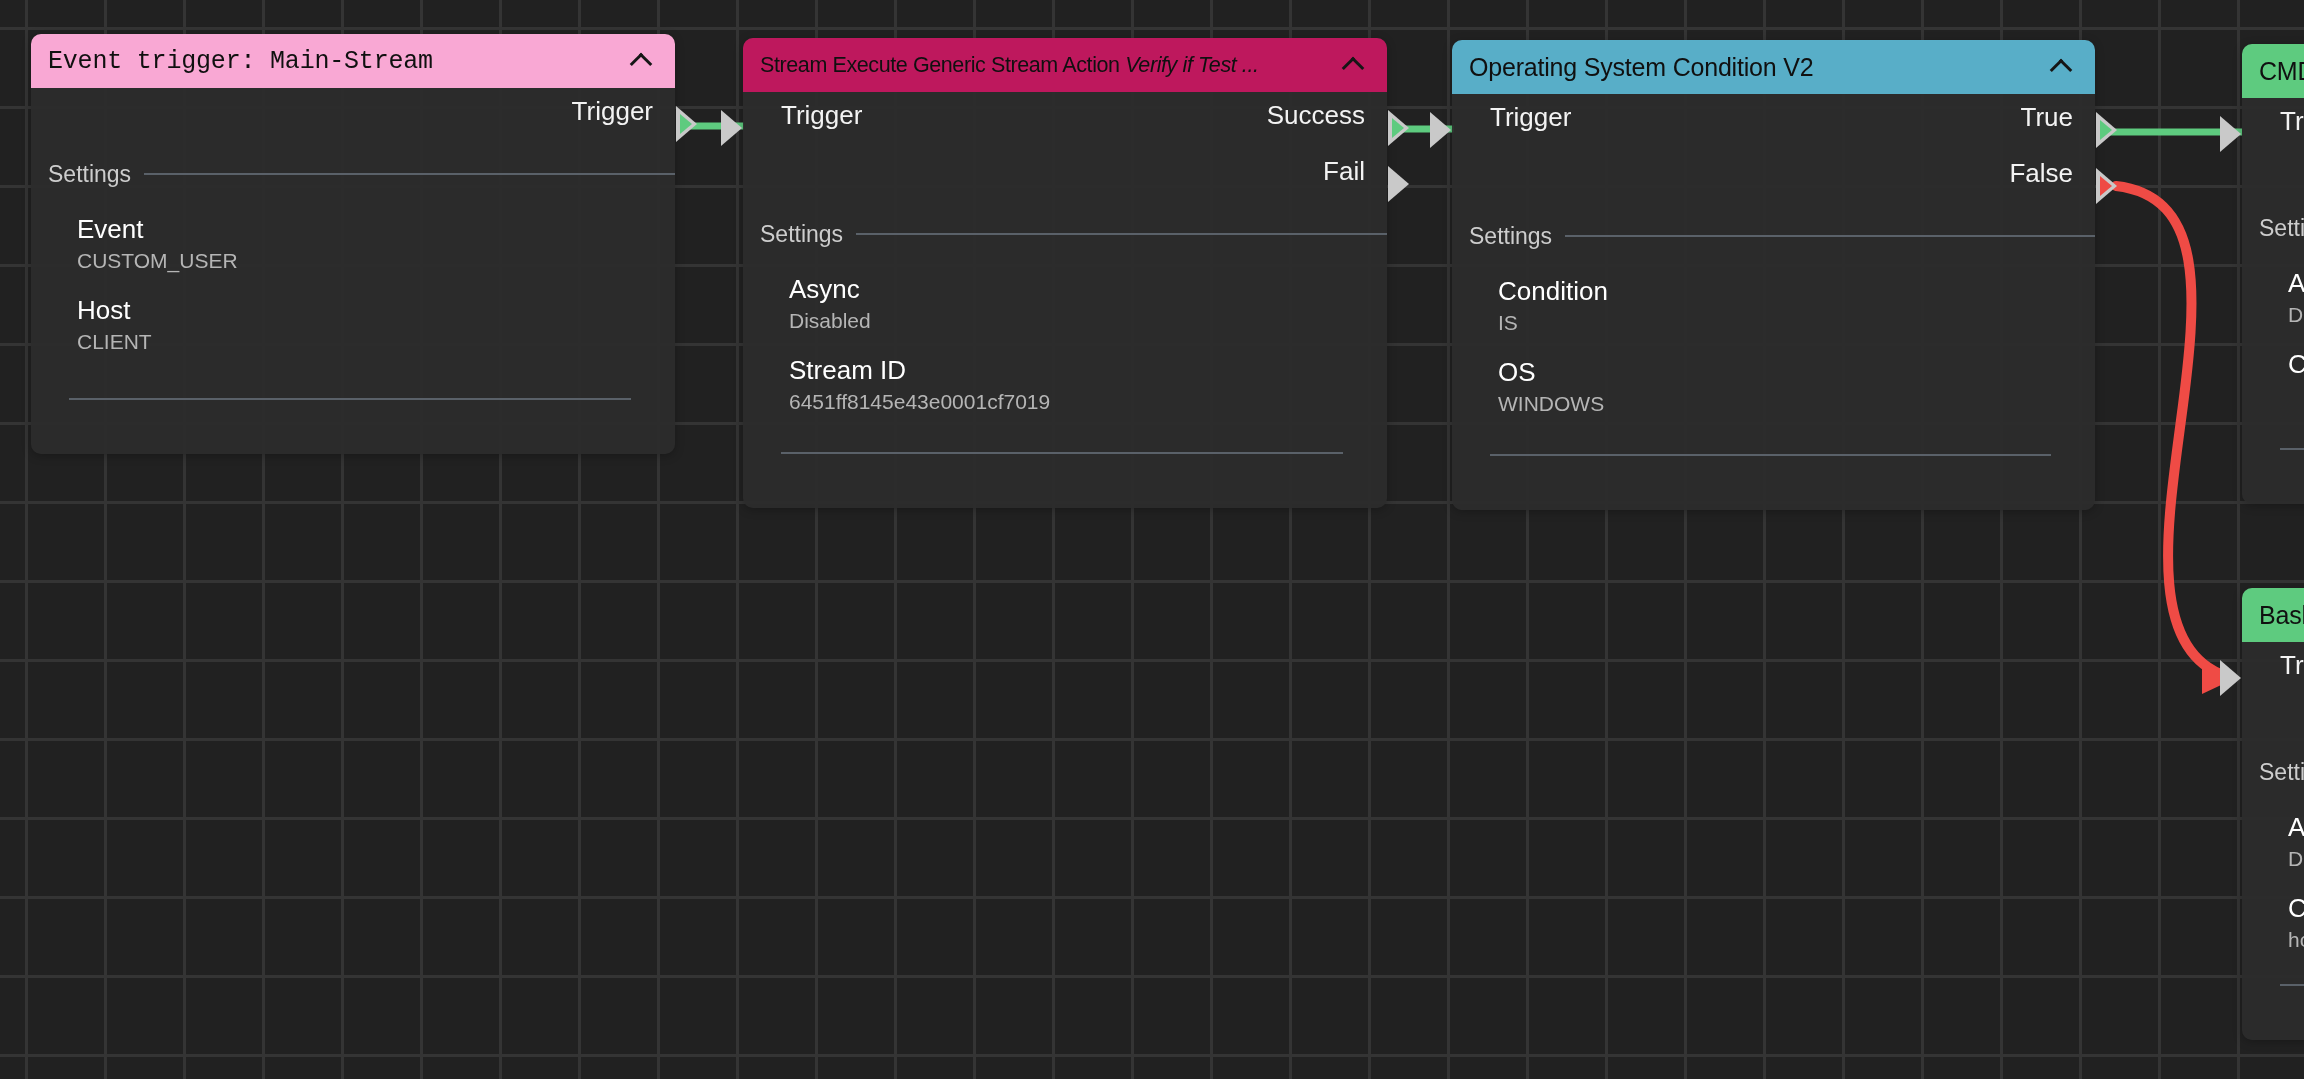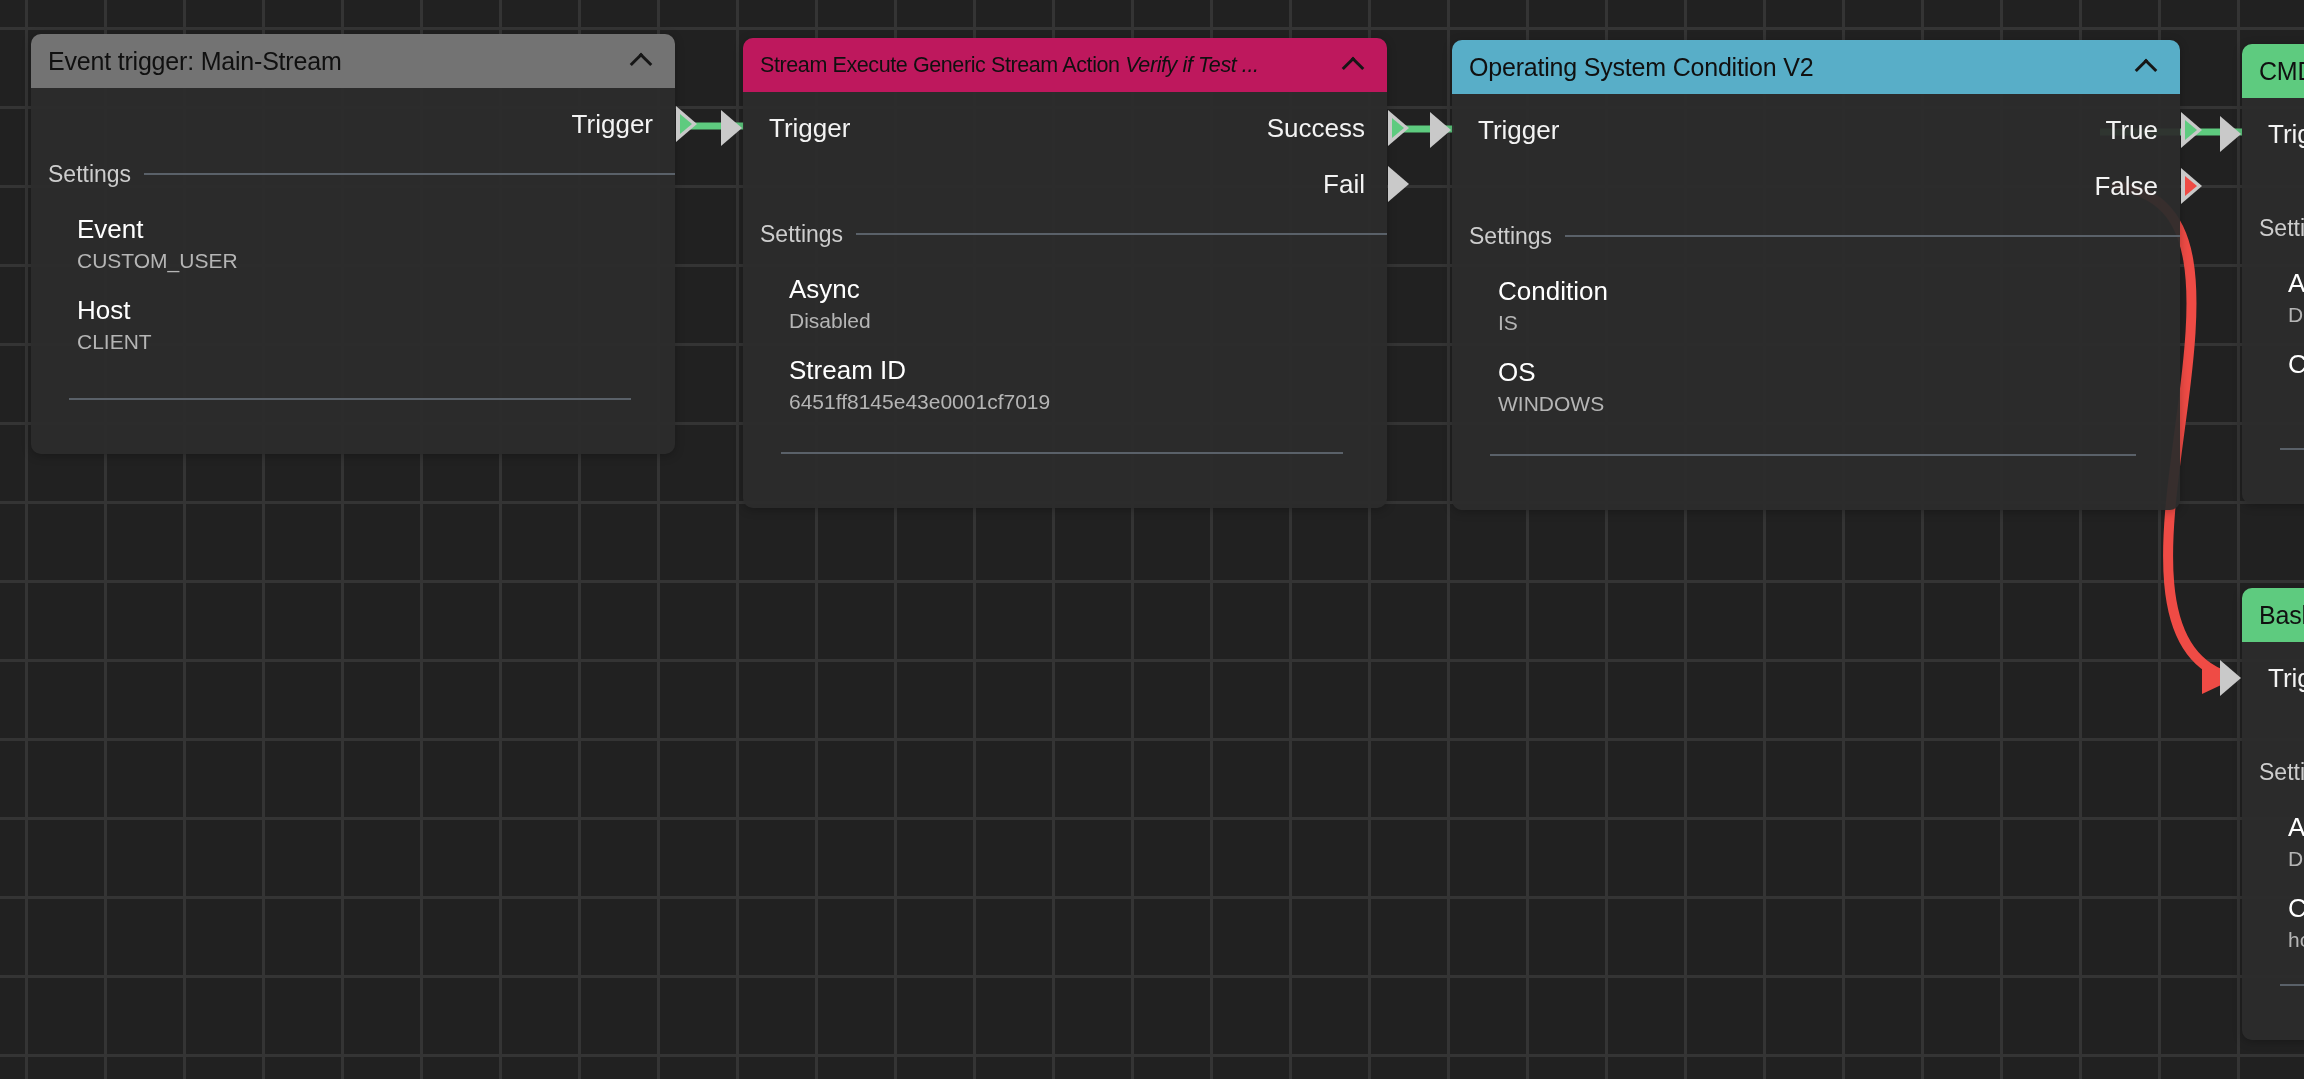--- a/index.html
+++ b/index.html
@@ -40,21 +40,21 @@
   .title-sm{font-size:21.5px;letter-spacing:-0.4px;}
   .chev{
     position:absolute;right:26px;top:55%;
     width:13px;height:13px;
     border-left:3px solid #161616;border-top:3px solid #161616;
     transform:translateY(-50%) rotate(45deg);
   }
   .ports{margin-top:8px;}
   .prow{
     position:relative;height:56px;
-    display:flex;align-items:center;
+    display:flex;padding-left:12px;
   }
   .prow .lab-in{
     font-size:26px;color:#f3f3f3;padding-left:26px;
   }
   .prow .lab-out{
     font-size:26px;color:#f3f3f3;margin-left:auto;padding-right:22px;
   }
   .spacer{height:44px;}
   .ptri{
     position:absolute;top:50%;transform:translateY(-50%);
@@ -92,21 +92,21 @@
 
 <svg class="wires" width="2304" height="1079">
   <line x1="680" y1="126" x2="744" y2="126" stroke-width="7" style="stroke: rgb(94, 203, 127);"></line>
   <line x1="1390" y1="129" x2="1454" y2="129" stroke-width="7" style="stroke: rgb(94, 203, 127);"></line>
   <line x1="2100" y1="132" x2="2242" y2="132" stroke-width="7" style="stroke: rgb(94, 203, 127);"></line>
   <path d="M 2116 186 C 2205 196, 2198 295, 2181 420 C 2168 520, 2146 650, 2226 676" fill="none" stroke-width="10" stroke-linecap="round" style="stroke: rgb(239, 75, 69);"></path>
   <polygon points="2202,662 2236,678 2202,694" style="fill: rgb(239, 75, 69);"></polygon>
 </svg>
 
 <div class="node" style="left:31px;top:34px;width:644px;height:420px;">
-  <div class="node-header" style="background: #737373;">
+  <div class="node-header" style="background: #f9a8d4; font-family: Liberation Mono, monospace;">
     <span class="node-title">Event trigger: Main-Stream</span>
     <span class="chev"></span>
   </div>
   <div class="ports">
     <div class="prow">
       <span class="lab-out">Trigger</span>
       <span class="ptri p-out">
         <span class="pinner" style="border-left-color: rgb(94, 203, 127);"></span>
       </span>
     </div>
@@ -157,21 +157,21 @@
       <div class="fvalue">Disabled</div>
     </div>
     <div class="field">
       <div class="flabel">Stream ID</div>
       <div class="fvalue">6451ff8145e43e0001cf7019</div>
     </div>
   </div>
   <div class="bottom-line"></div>
 </div>
 
-<div class="node" style="left:1452px;top:40px;width:728px;height:470px;">
+<div class="node" style="left:1452px;top:40px;width:643px;height:470px;">
   <div class="node-header" style="background: rgb(88, 174, 200);">
     <span class="node-title">Operating System Condition V2</span>
     <span class="chev"></span>
   </div>
   <div class="ports">
     <div class="prow">
       <span class="lab-in">Trigger</span>
       <span class="ptri p-in"></span>
       <span class="lab-out">True</span>
       <span class="ptri p-out">

